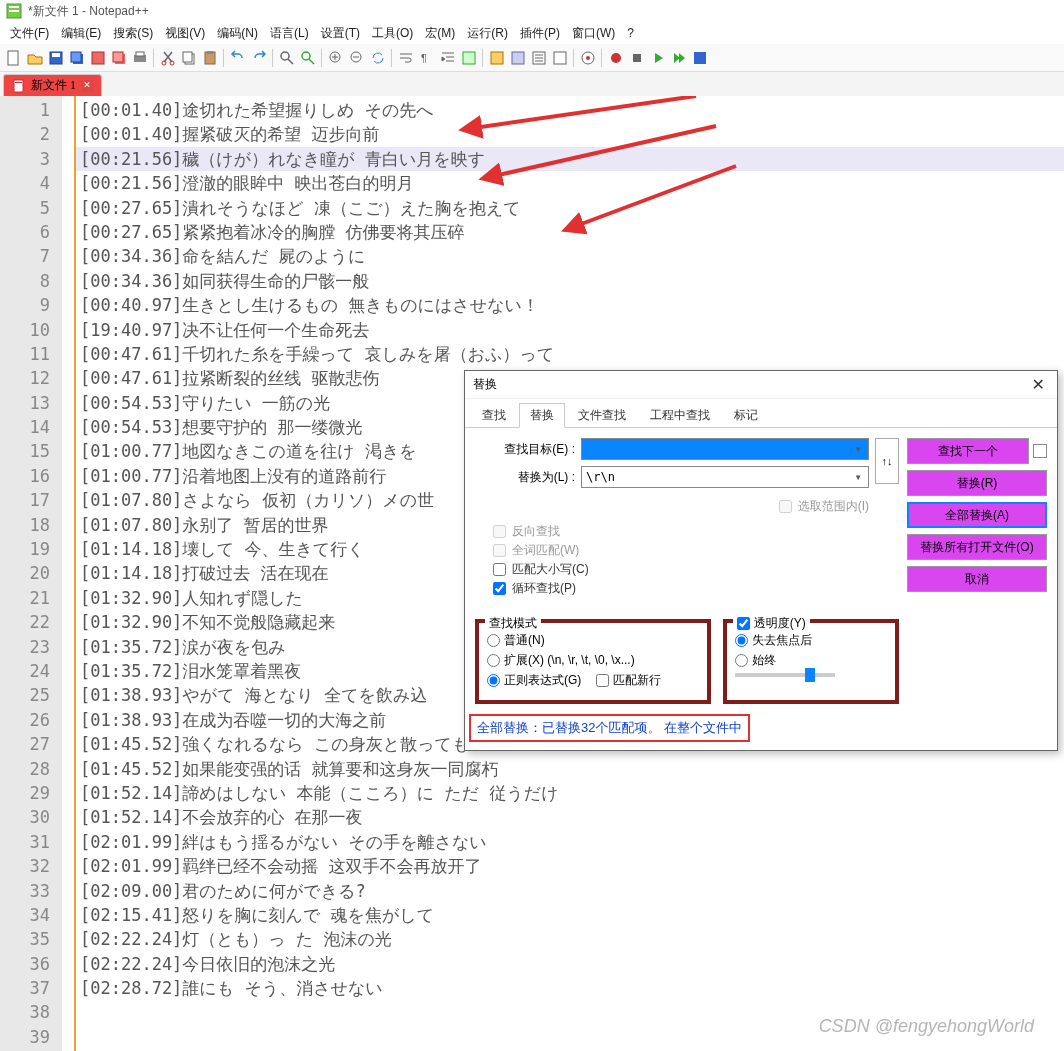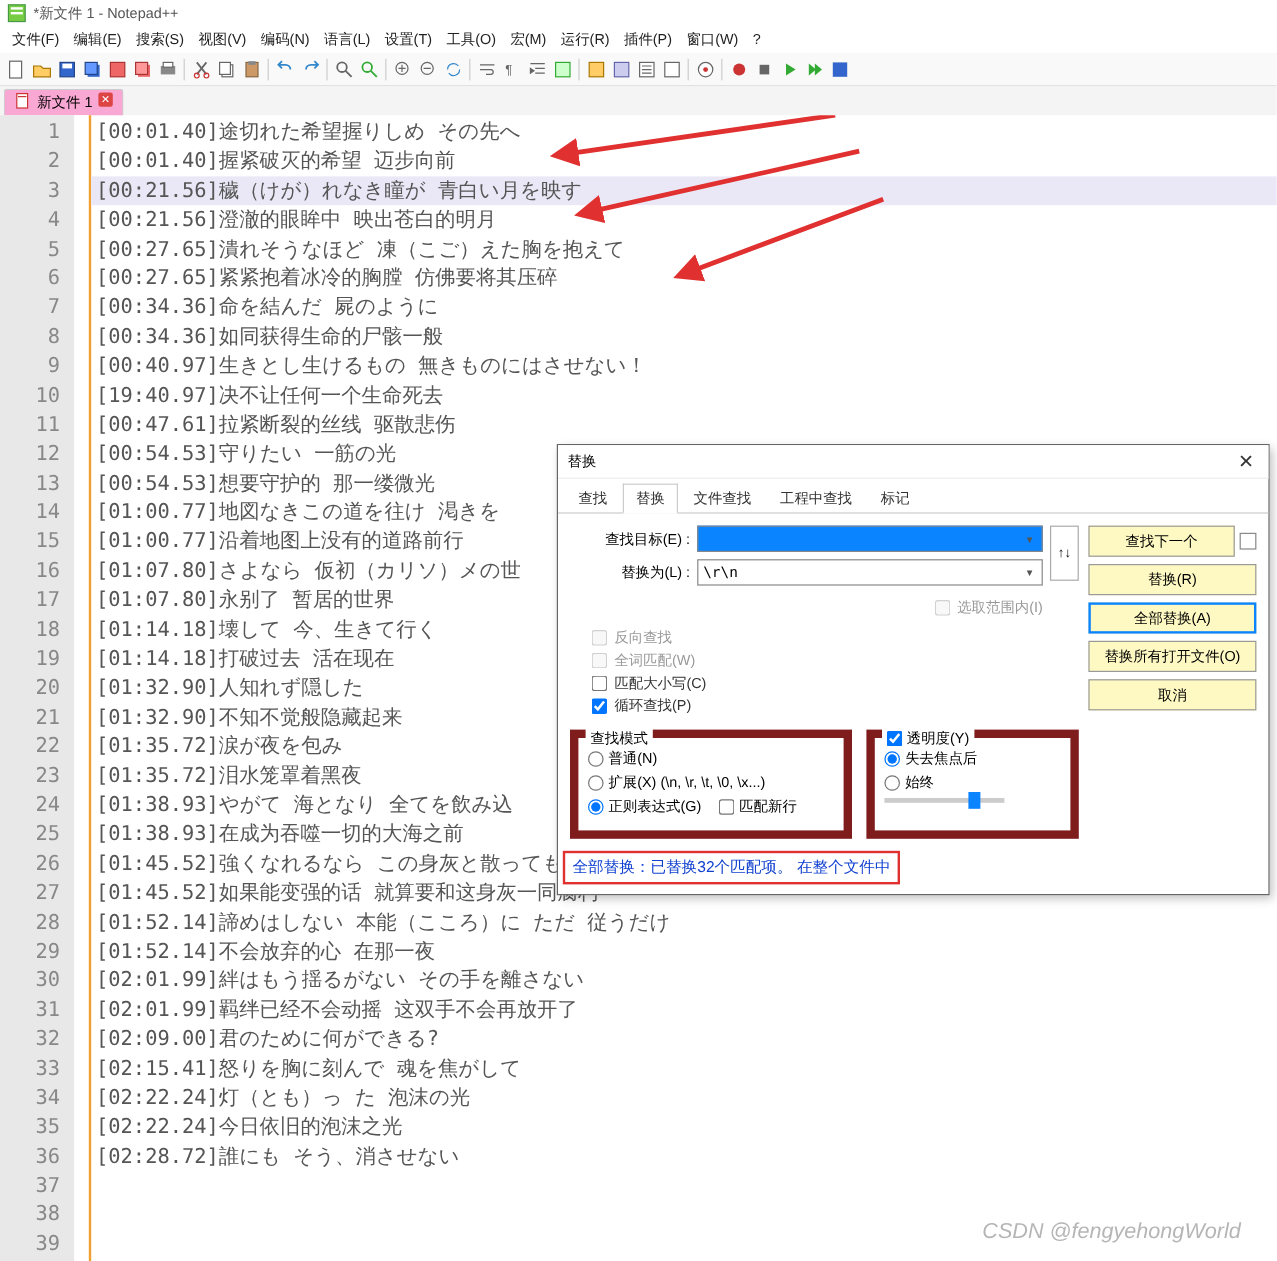--- a/index.html
+++ b/index.html
@@ -6,21 +6,21 @@
 body { font-family: "Microsoft YaHei", "SimSun", sans-serif; font-size: 12px; background: #fff; overflow: hidden; width: 1064px; height: 1051px; position: relative; }
 .title-bar { height: 22px; display: flex; align-items: center; padding: 0 6px; background: #fff; }
 .title-bar .app-icon { width: 16px; height: 16px; margin-right: 6px; display: inline-flex; }
 .title-bar .title-text { color: #555; font-size: 12px; }
 .menu-bar { height: 22px; display: flex; align-items: center; padding: 0 4px; background: #fff; }
 .menu-bar .menu-item { padding: 2px 6px; color: #222; font-size: 12px; cursor: default; }
 .toolbar { height: 28px; display: flex; align-items: center; padding: 0 4px; background: #f9f9f9; border-bottom: 1px solid #ddd; gap: 2px; }
 .toolbar .tb-btn { width: 19px; height: 19px; display: flex; align-items: center; justify-content: center; }
 .toolbar .sep { width: 1px; height: 18px; background: #ccc; margin: 0 2px; }
 .tab-bar { height: 24px; display: flex; align-items: flex-end; background: #f4f4f4; padding: 0 3px; }
-.tab { background: #f9a8d4; border: 1px solid #ccc; border-bottom: none; padding: 2px 8px; display: flex; gap: 5px; font-size: 12px; border-top-left-radius: 3px; border-top-right-radius: 3px; }
+.tab { background: #ef4444; border: 1px solid #ccc; border-bottom: none; padding: 2px 8px; display: flex; align-items: center; gap: 5px; font-size: 12px; border-top-left-radius: 3px; border-top-right-radius: 3px; font-family: Liberation Serif, serif; }
 .tab .tab-icon { width: 14px; height: 14px; }
 .tab .close-x { width: 12px; height: 12px; background: #d44; border-radius: 2px; display: flex; align-items: center; justify-content: center; color: #fff; font-size: 9px; line-height: 1; }
 .editor { display: flex; height: calc(1051px - 22px - 22px - 28px - 24px); font-family: Consolas, "Courier New", monospace; font-size: 17px; }
 .gutter { width: 62px; background: #e8e8e8; text-align: right; color: #888; padding-top: 2px; }
 .gutter .ln { height: 24.4px; line-height: 24.4px; padding-right: 12px; font-family: Consolas, monospace; }
 .fold-strip { width: 14px; background: #fff; border-right: 2px solid #f0a030; padding-top: 2px; position:relative; }
 .content { flex: 1; padding-top: 2px; position: relative; }
 .content .line { height: 24.4px; line-height: 24.4px; padding-left: 4px; white-space: nowrap; color: #555; font-family: Consolas, "Microsoft YaHei", monospace; font-size: 17px; }
 .content .line.hl { background: #eae8f7; }
 .arrow { position: absolute; pointer-events: none; }
@@ -37,23 +37,23 @@
 .dlg-right { width: 140px; display: flex; flex-direction: column; gap: 6px; }
 .field-row { display: flex; align-items: center; margin-bottom: 6px; gap: 6px; }
 .field-row label { width: 100px; text-align: right; }
 .combo { flex: 1; height: 22px; border: 1px solid #888; display: flex; align-items: center; padding: 0 4px; font-family: Consolas, monospace; position: relative; }
 .combo .drop { position: absolute; right: 2px; top: 2px; width: 16px; height: 16px; display: flex; align-items: center; justify-content: center; color: #555; }
 .combo.selected { background: #0a84ff; }
 .swap-btn { width: 24px; height: 46px; border: 1px solid #aaa; display: flex; align-items: center; justify-content: center; font-size: 11px; }
 .check-row { display: flex; align-items: center; gap: 4px; margin: 2px 0 2px 18px; color: #333; }
 .check-row.disabled { color: #999; }
 .check-row input { margin-right: 2px; }
-.btn { height: 26px; border: 1px solid #999; background: #fef9c3; display: flex; align-items: center; justify-content: center; font-size: 12px; }
+.btn { height: 26px; border: 1px solid #999; background: #d946ef; display: flex; align-items: center; justify-content: center; font-size: 12px; }
 .btn.primary { border: 2px solid #0a84ff; }
-.group-box { border: 7px solid #7f1d1d; padding: 6px 8px 8px 8px; margin-top: 9px; position: relative; }
+.group-box { border: 4px solid #7f1d1d; padding: 6px 8px 8px 8px; margin-top: 20px; position: relative; }
 .group-box .legend { position: absolute; top: -8px; left: 6px; background: #fff; padding: 0 4px; font-size: 12px; }
 .radio-row { display: flex; align-items: center; gap: 4px; margin: 3px 0; }
 .slider { width: 100px; height: 4px; background: #ccc; margin-top: 4px; position: relative; }
 .slider .thumb { position: absolute; width: 10px; height: 14px; background: #0a84ff; top: -5px; left: 70px; }
 .status-msg { border: 2px solid #e03030; padding: 3px 6px; color: #1040d0; font-size: 13px; margin: 4px 8px 8px 4px; display: inline-block; }
 .tiny-checkbox { width: 14px; height: 14px; border: 1px solid #888; }
 .watermark { position: absolute; right: 30px; bottom: 14px; color: rgba(120,120,120,0.55); font-size: 18px; font-style: italic; font-family: Arial, sans-serif; }
 </style>
 </head>
 <body>
@@ -335,20 +335,21 @@
   <div class="line">[00:01.40]途切れた希望握りしめ  その先へ</div>
       <div class="line">[00:01.40]握紧破灭的希望  迈步向前</div>
       <div class="line hl">[00:21.56]穢（けが）れなき瞳が  青白い月を映す</div>
       <div class="line">[00:21.56]澄澈的眼眸中  映出苍白的明月</div>
       <div class="line">[00:27.65]潰れそうなほど  凍（こご）えた胸を抱えて</div>
       <div class="line">[00:27.65]紧紧抱着冰冷的胸膛  仿佛要将其压碎</div>
       <div class="line">[00:34.36]命を結んだ  屍のように</div>
       <div class="line">[00:34.36]如同获得生命的尸骸一般</div>
       <div class="line">[00:40.97]生きとし生けるもの  無きものにはさせない！</div>
       <div class="line">[19:40.97]决不让任何一个生命死去</div>
+      <div class="line">[00:47.61]千切れた糸を手繰って    哀しみを屠（おふ）って</div>
       <div class="line">[00:47.61]拉紧断裂的丝线  驱散悲伤</div>
       <div class="line">[00:54.53]守りたい  一筋の光</div>
       <div class="line">[00:54.53]想要守护的    那一缕微光</div>
       <div class="line">[01:00.77]地図なきこの道を往け  渇きを</div>
       <div class="line">[01:00.77]沿着地图上没有的道路前行</div>
       <div class="line">[01:07.80]さよなら  仮初（カリソ）メの世</div>
       <div class="line">[01:07.80]永别了  暂居的世界</div>
       <div class="line">[01:14.18]壊して  今、生きて行く</div>
       <div class="line">[01:14.18]打破过去  活在现在</div>
       <div class="line">[01:32.90]人知れず隠した</div>

